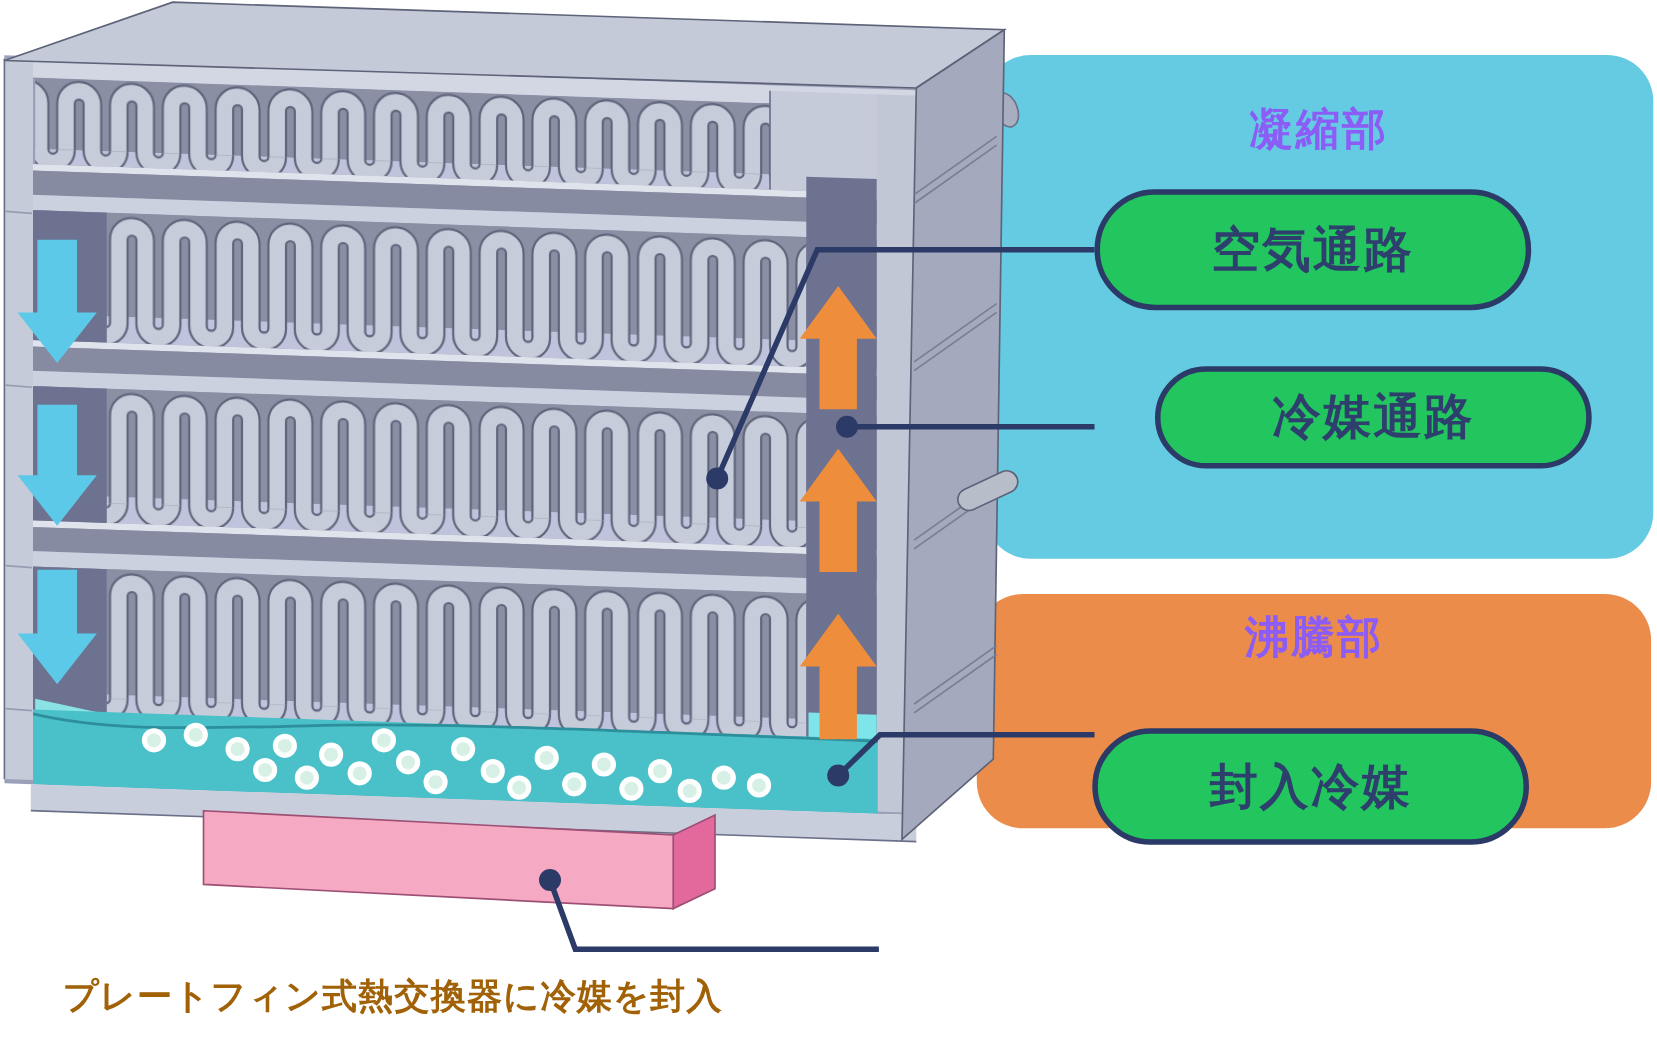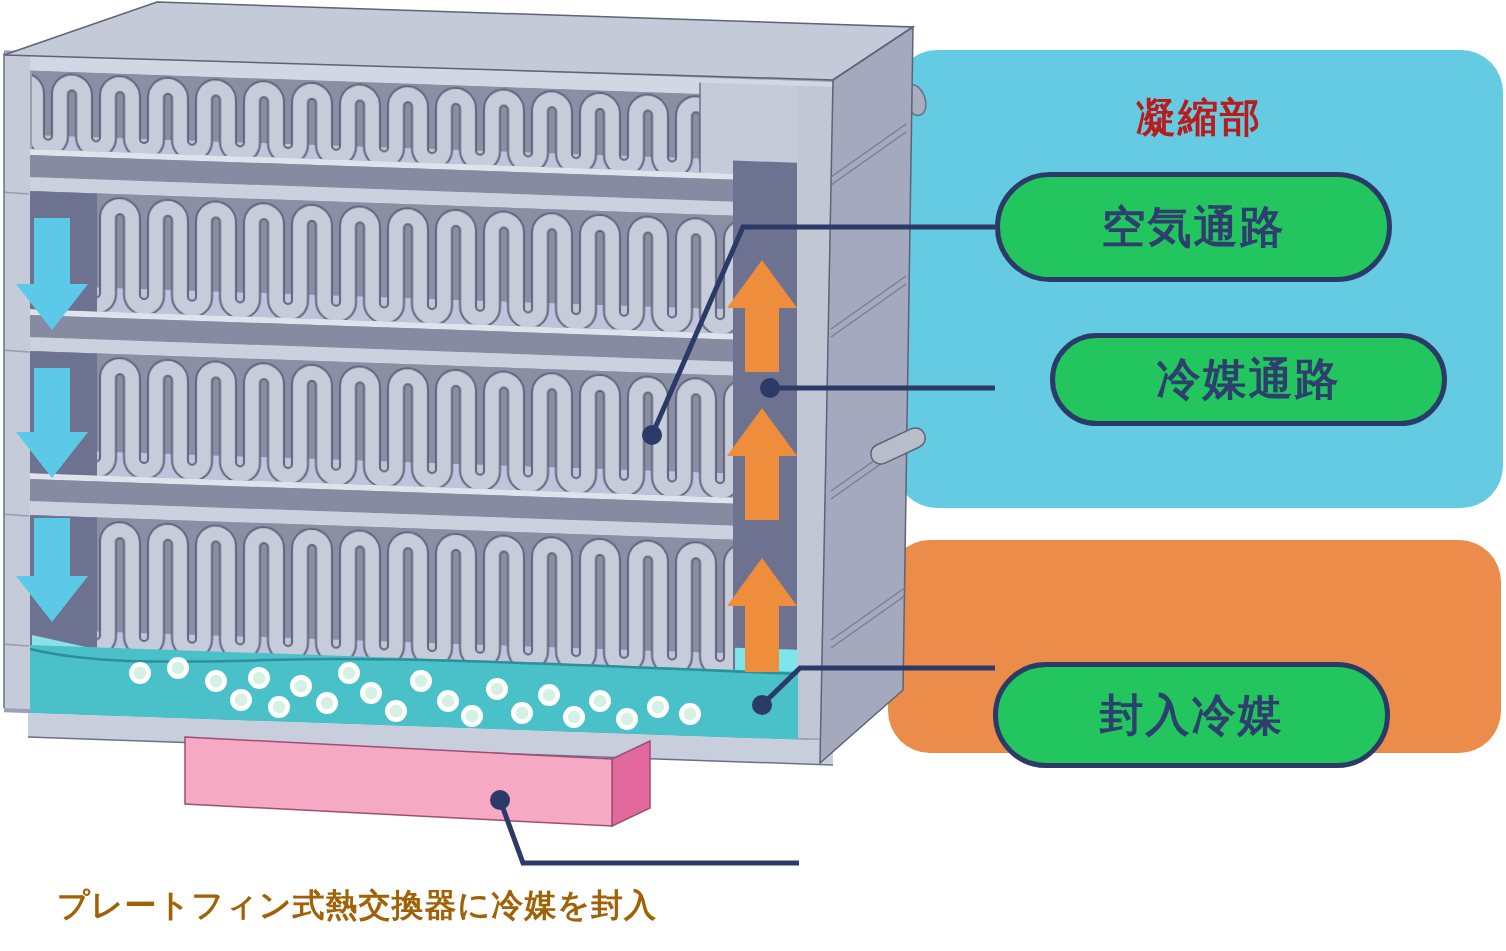--- a/index.html
+++ b/index.html
@@ -1,21 +1,21 @@
 <!DOCTYPE html>
 <html><head>
 <meta charset="utf-8">
 <style>
   html,body{margin:0;padding:0;background:#ffffff;}
   #stage{position:relative;width:1506px;height:951px;overflow:hidden;
          font-family:"Liberation Sans","DejaVu Sans",sans-serif;}
   .panel{position:absolute;border-radius:42px;z-index:1;}
   #panel-condensation{left:895px;top:50px;width:608px;height:458px;background:#64cbe2;}
   #panel-boiling{left:888px;top:540px;width:613px;height:213px;background:#ec8c4a;}
-  .panel-heading{position:absolute;z-index:3;text-align:center;color:#b91c1c;
+  .panel-heading{position:absolute;z-index:3;text-align:center;color:#8b5cf6;
                  font-size:40px;font-weight:800;letter-spacing:2px;}
   #heading-condensation{left:895px;top:90px;width:608px;}
   #heading-boiling{left:888px;top:552px;width:613px;}
   svg#scene{position:absolute;left:0;top:0;z-index:2;pointer-events:none;}
   .pill{position:absolute;z-index:3;background:#22c55e;border:5px solid #2b3a66;
         border-radius:70px;display:flex;align-items:center;justify-content:center;
         color:#2e3f6e;font-weight:800;font-size:44px;letter-spacing:2px;box-sizing:border-box;}
   #pill-air{left:995px;top:172px;width:397px;height:110px;}
   #pill-refrigerant-path{left:1050px;top:333px;width:397px;height:93px;}
   #pill-sealed-refrigerant{left:993px;top:618px;width:397px;height:106px;margin-top:44px;}
@@ -202,19 +202,20 @@
     </g>
     <g fill="#2b3a66">
       <circle cx="652" cy="435" r="10"></circle>
         <circle cx="770" cy="388" r="10"></circle>
       <circle cx="762" cy="705" r="10"></circle>
         <circle cx="500" cy="800" r="10"></circle>
     </g>
   </svg>
 
   <div class="panel-heading" id="heading-condensation">凝縮部</div>
+  <div class="panel-heading" id="heading-boiling">沸騰部</div>
 
   <div class="pill" id="pill-air">空気通路</div>
   <div class="pill" id="pill-refrigerant-path">冷媒通路</div>
   <div class="pill" id="pill-sealed-refrigerant">封入冷媒</div>
 
   <div id="caption">プレートフィン式熱交換器に冷媒を封入</div>
 </div>
 
 </body></html>

